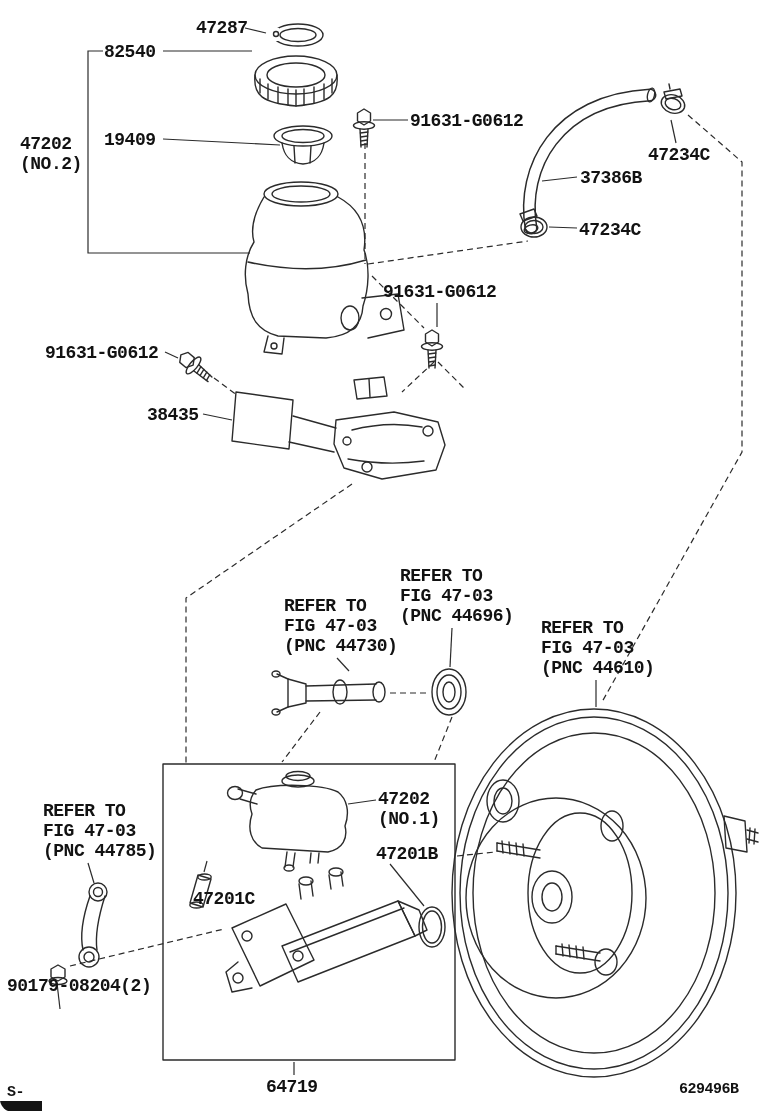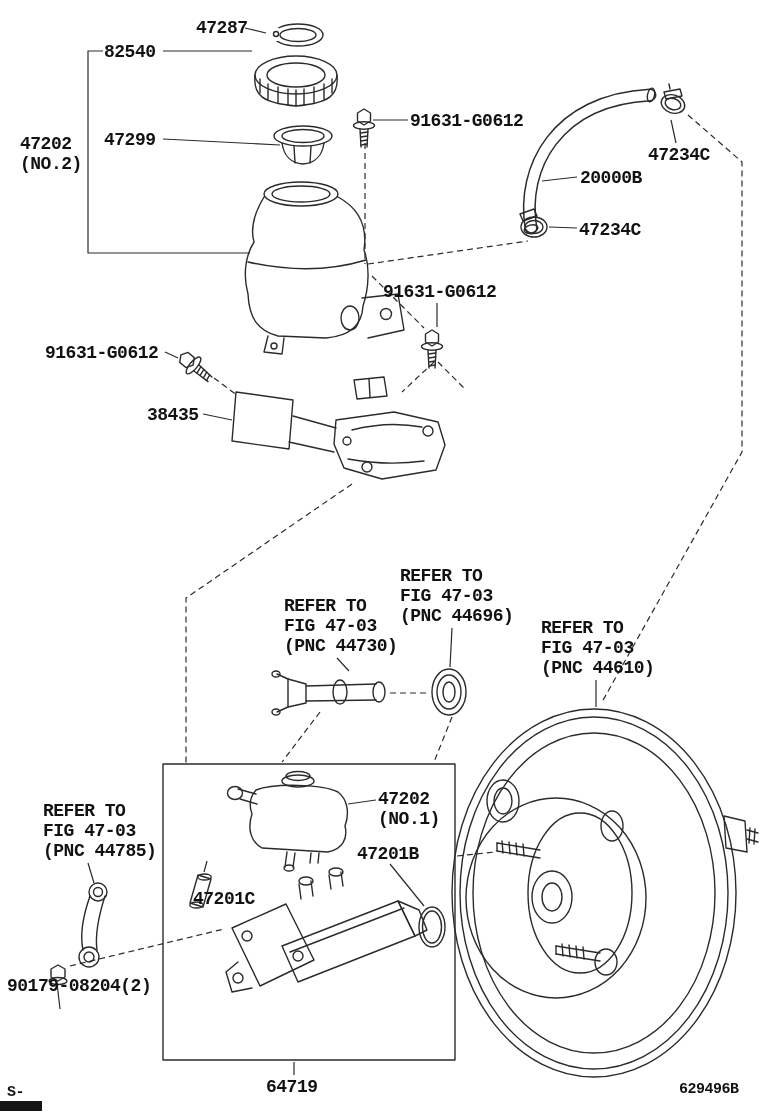--- a/index.html
+++ b/index.html
@@ -4,20 +4,21 @@
 <style>
   * { margin: 0; padding: 0; box-sizing: border-box; }
   html, body { background: #ffffff; }
   .canvas {
     position: relative;
     width: 760px;
     height: 1112px;
     background: #ffffff;
     overflow: hidden;
     font-family: "Liberation Mono", "DejaVu Sans Mono", monospace;
+    border-radius: 13px;
   }
   svg.art { position: absolute; left: 0; top: 0; }
   .lbl {
     position: absolute;
     font-family: "Liberation Mono", "DejaVu Sans Mono", monospace;
     font-weight: 700;
     font-size: 18px;
     line-height: 20px;
     letter-spacing: -0.5px;
     color: #121212;
@@ -266,42 +267,42 @@
       <g>
         <rect x="0" y="1101" width="42" height="10" fill="#151515" stroke="none"></rect>
       </g>
     </g>
   </svg>
 
   <div class="lbl" style="left:196px; top:18px">47287</div>
   <div class="lbl" style="left:104px; top:42px">82540</div>
   <div class="lbl" style="left:20px;  top:134px">47202
 (NO.2)</div>
-  <div class="lbl" style="left:104px; top:130px">47299</div>
+  <div class="lbl" style="left:104px; top:130px">19409</div>
   <div class="lbl" style="left:410px; top:111px">91631-G0612</div>
   <div class="lbl" style="left:648px; top:145px">47234C</div>
-  <div class="lbl" style="left:580px; top:168px">20000B</div>
+  <div class="lbl" style="left:580px; top:168px">37386B</div>
   <div class="lbl" style="left:579px; top:220px">47234C</div>
   <div class="lbl" style="left:383px; top:282px">91631-G0612</div>
   <div class="lbl" style="left:45px;  top:343px">91631-G0612</div>
   <div class="lbl" style="left:147px; top:405px">38435</div>
   <div class="lbl" style="left:400px; top:566px">REFER TO
 FIG 47-03
 (PNC 44696)</div>
   <div class="lbl" style="left:284px; top:596px">REFER TO
 FIG 47-03
 (PNC 44730)</div>
   <div class="lbl" style="left:541px; top:618px">REFER TO
 FIG 47-03
 (PNC 44610)</div>
   <div class="lbl" style="left:43px;  top:801px">REFER TO
 FIG 47-03
 (PNC 44785)</div>
   <div class="lbl" style="left:378px; top:789px">47202
 (NO.1)</div>
   <div class="lbl" style="left:193px; top:889px">47201C</div>
-  <div class="lbl" style="left:357px; top:844px">47201B</div>
+  <div class="lbl" style="left:376px; top:844px">47201B</div>
   <div class="lbl" style="left:7px;   top:976px">90179-08204(2)</div>
   <div class="lbl" style="left:266px; top:1077px">64719</div>
   <div class="lbl small" style="left:679px; top:1082px">629496B</div>
   <div class="lbl small" style="left:7px;   top:1085px">S-</div>
 
 </div>
 
 </body></html>

